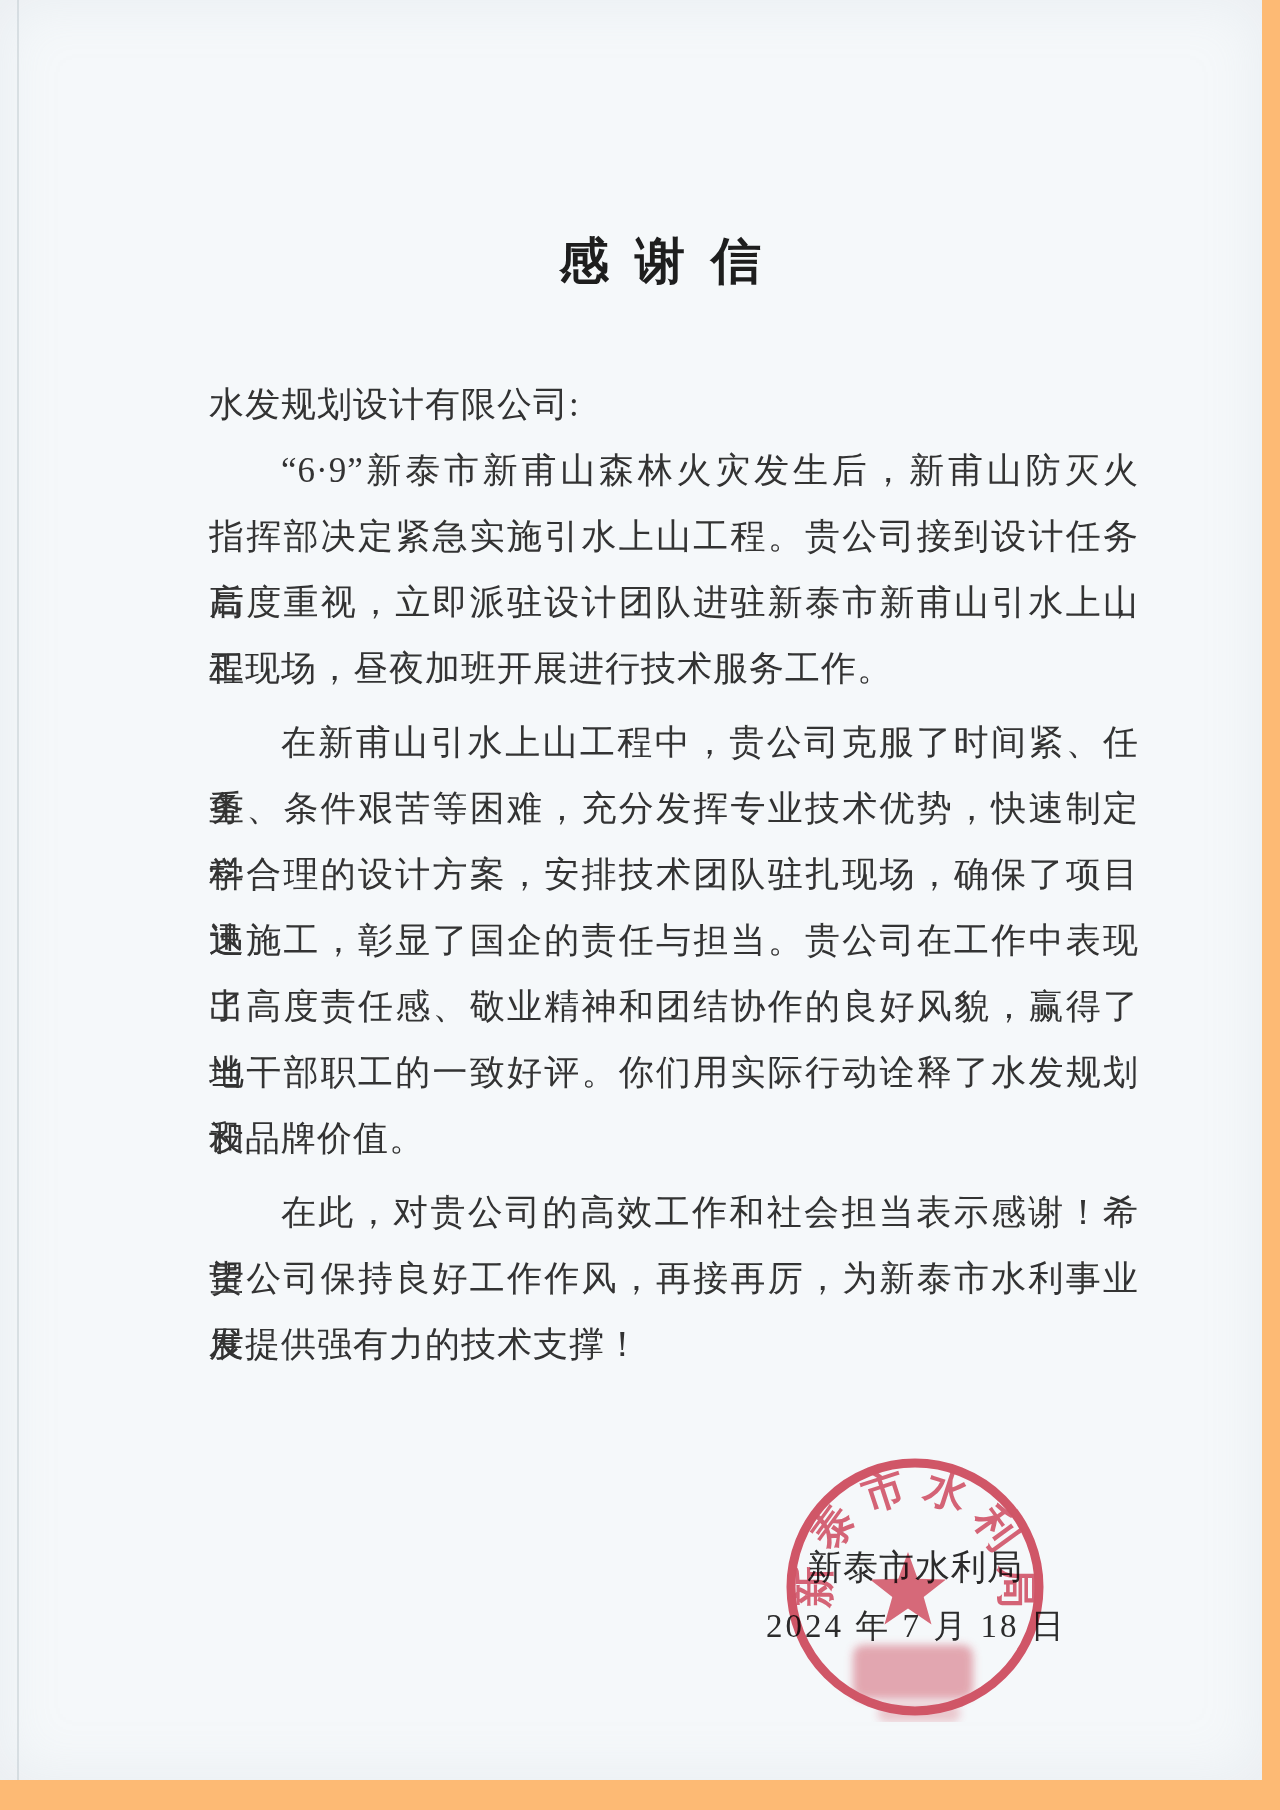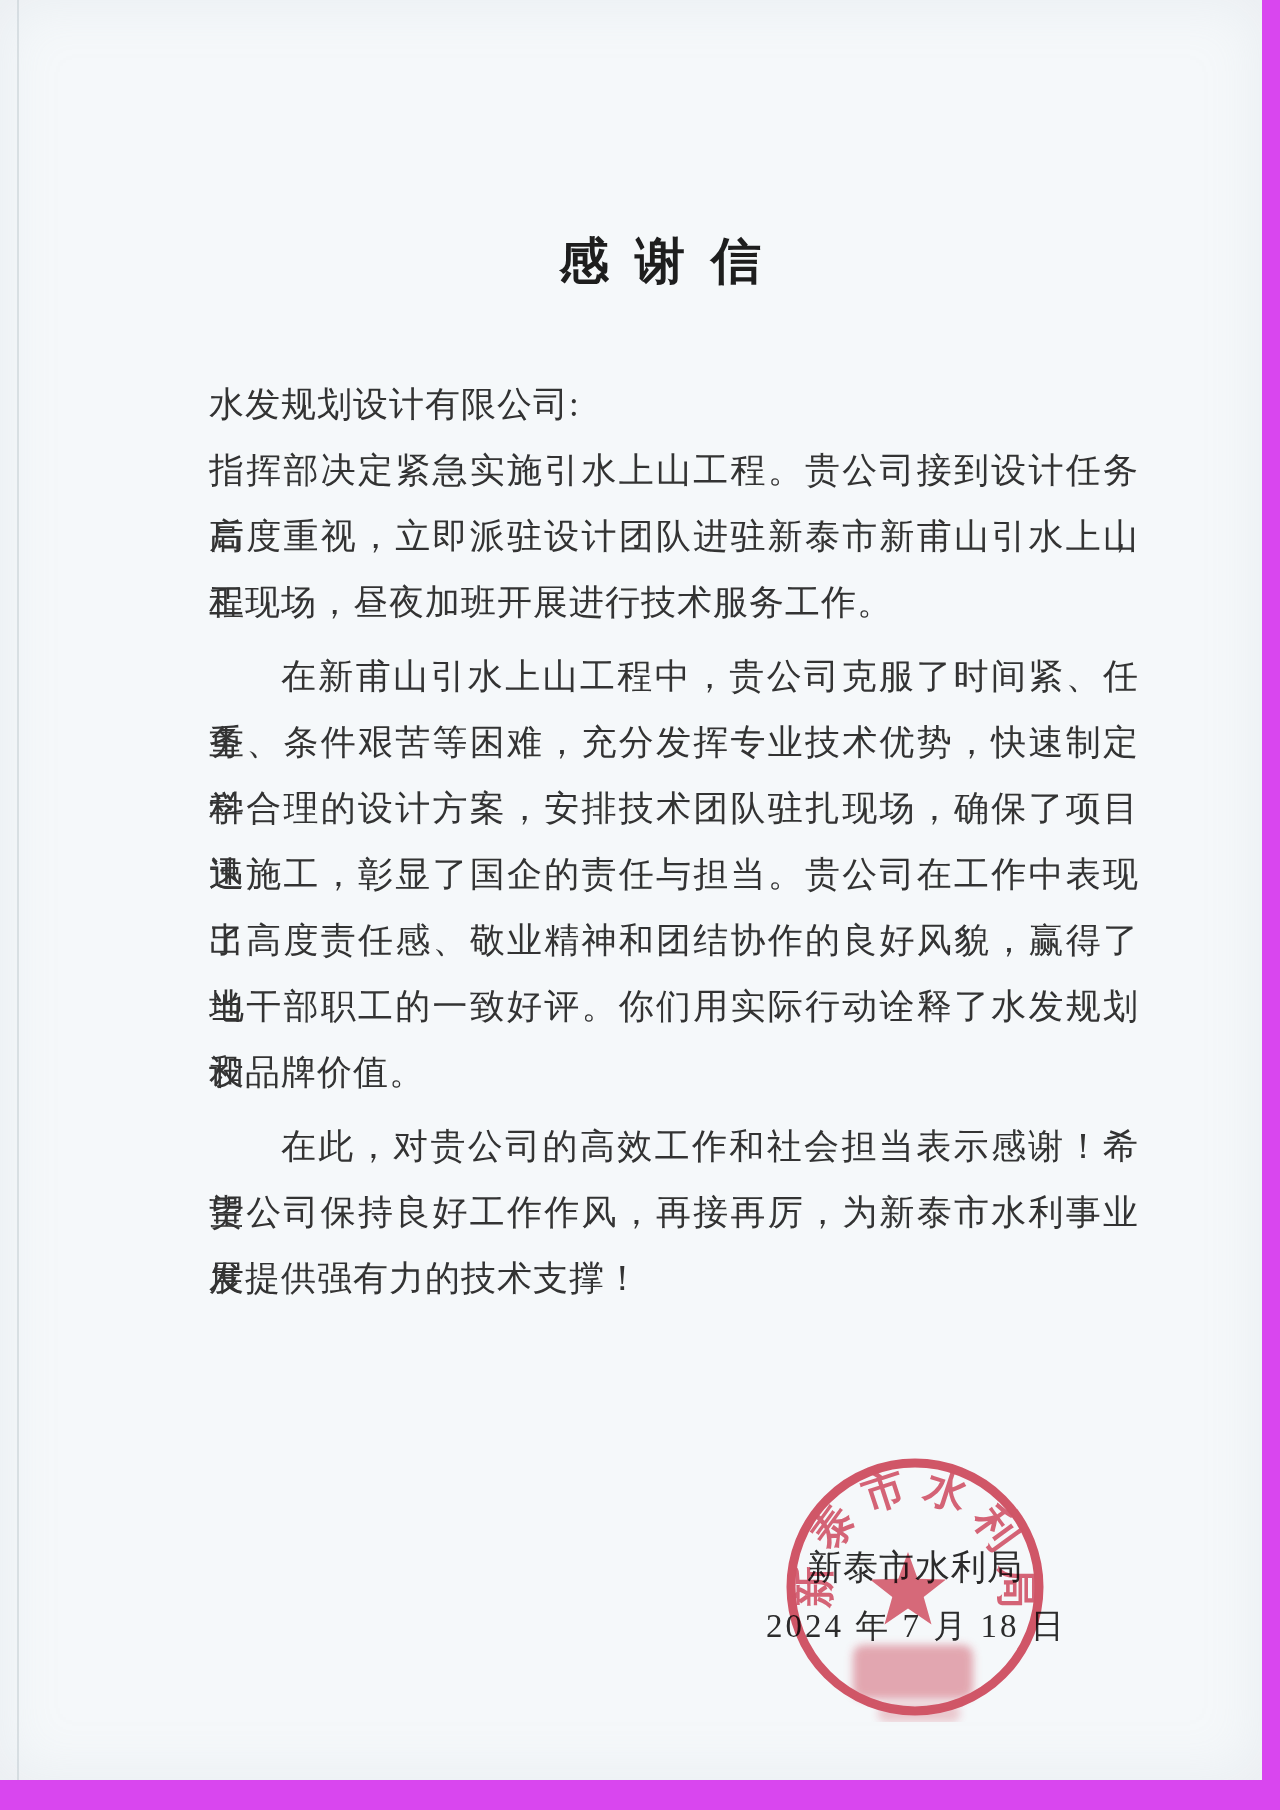--- a/index.html
+++ b/index.html
@@ -1,20 +1,20 @@
 <!DOCTYPE html>
 <html><head>
 <meta charset="utf-8">
 <style>
   html,body{margin:0;padding:0;background:#e8eaec;}
   .page{
     position:relative;
     width:1280px;height:1810px;
     margin:0 auto;
-    background:#d946ef;
+    background:#fdba74;
     overflow:hidden;
     font-family:"Liberation Serif","DejaVu Serif",serif;
   }
   .scan-area{
     position:absolute;left:0;top:0;width:1262px;height:1780px;
     background:#f5f8fa;
     box-shadow:inset 0 0 60px rgba(175,190,200,.18);
   }
   .scan-edge-line{
     position:absolute;left:17px;top:0;width:2px;height:1780px;
@@ -66,20 +66,21 @@
 <body>
 
 <div class="page">
   <div class="scan-area"></div>
   <div class="scan-edge-line"></div>
 
   <div class="title">感谢信</div>
 
   <div class="body-block">
     <div class="line">水发规划设计有限公司:</div>
+    <div class="line indent full">“6·9”新泰市新甫山森林火灾发生后，新甫山防灭火</div>
     <div class="line full">指挥部决定紧急实施引水上山工程。贵公司接到设计任务后，</div>
     <div class="line full">高度重视，立即派驻设计团队进驻新泰市新甫山引水上山工</div>
     <div class="line">程现场，昼夜加班开展进行技术服务工作。</div>
     <div class="line indent full gap">在新甫山引水上山工程中，贵公司克服了时间紧、任务</div>
     <div class="line full">重、条件艰苦等困难，充分发挥专业技术优势，快速制定科</div>
     <div class="line full">学合理的设计方案，安排技术团队驻扎现场，确保了项目迅</div>
     <div class="line full">速施工，彰显了国企的责任与担当。贵公司在工作中表现出</div>
     <div class="line full">了高度责任感、敬业精神和团结协作的良好风貌，赢得了当</div>
     <div class="line full">地干部职工的一致好评。你们用实际行动诠释了水发规划设</div>
     <div class="line">和品牌价值。</div>

